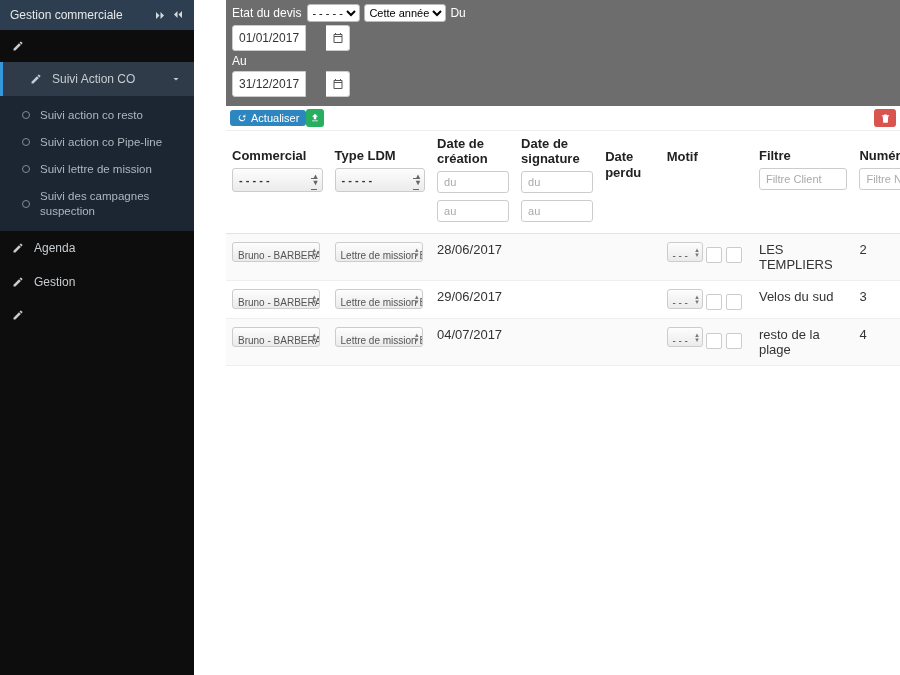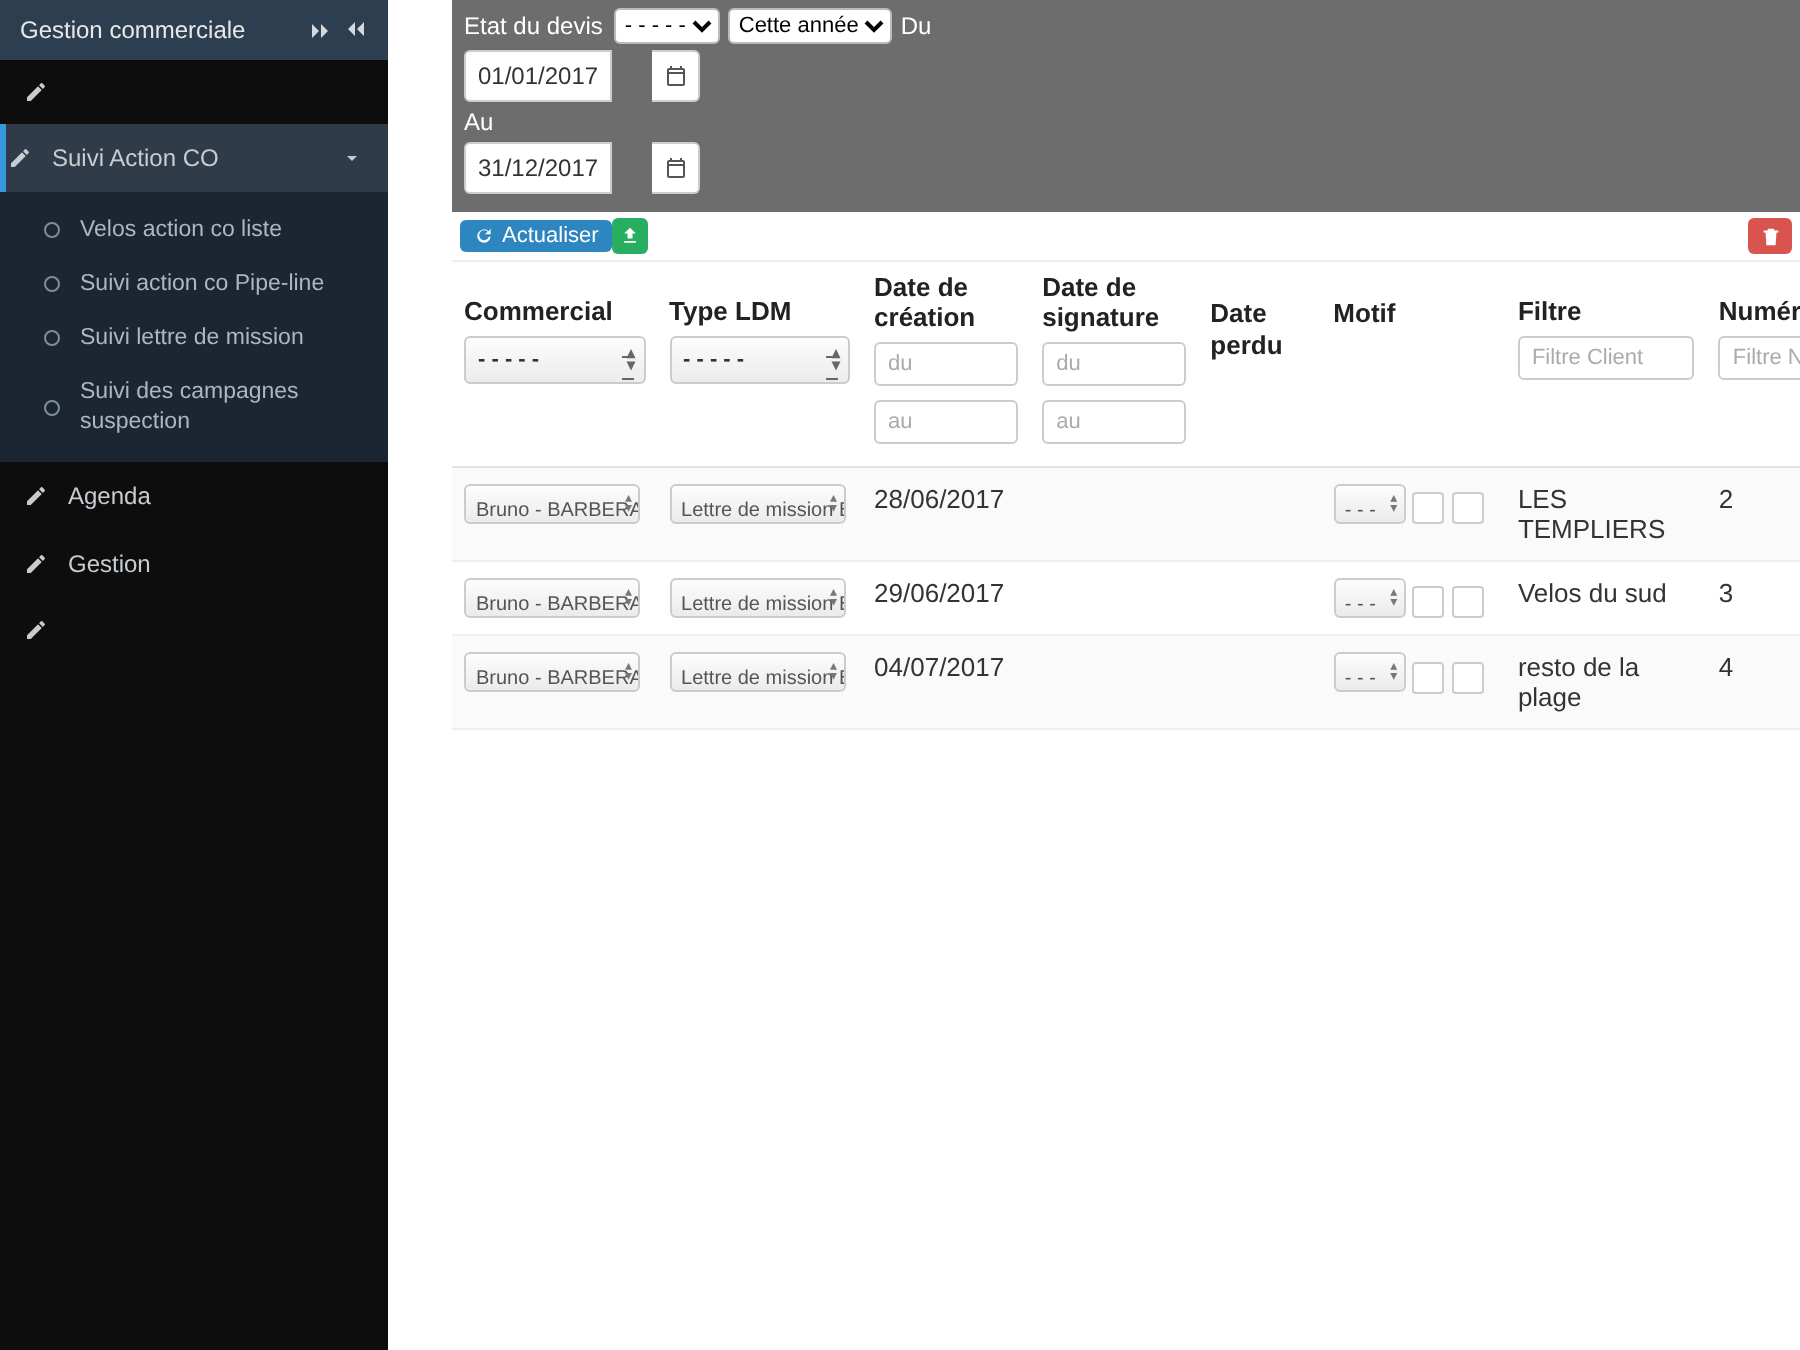--- a/index.html
+++ b/index.html
@@ -37,21 +37,21 @@
     padding: 10px 12px;
     color: #c7ccd1;
     font-size: 12px;
     cursor: pointer;
   }
   .sidebar-item svg { width: 12px; height: 12px; fill: #c7ccd1; margin-right: 10px; flex-shrink:0; }
   .sidebar-item .chev { margin-left: auto; margin-right:0; }
   .sidebar-item.active {
     background: #2f3b49;
     border-left: 3px solid #3498db;
-    padding-left: 1px;
+    padding-left: 27px;
   }
   .sidebar-sub {
     background: #1b2632;
     padding: 6px 0;
   }
   .sidebar-sub-item {
     display: flex;
     align-items: center;
     padding: 6px 12px 6px 22px;
     font-size: 11.5px;
@@ -271,21 +271,21 @@
         <path d="M3 17.25V21h3.75l11-11-3.75-3.75-11 11zM20.7 7.05a1 1 0 0 0 0-1.4l-2.35-2.35a1 1 0 0 0-1.4 0L15.1 5.15l3.75 3.75 1.85-1.85z"></path>
       </svg>
     <span>Suivi Action CO</span>
     <svg class="chev" viewBox="0 0 24 24">
         <path d="M7 10l5 5 5-5z"></path>
       </svg>
   </div>
   <div class="sidebar-sub">
     <div class="sidebar-sub-item">
         <span class="bullet"></span>
-        <span>Velos action co liste</span>
+        <span>Suivi action co resto</span>
       </div>
     <div class="sidebar-sub-item">
         <span class="bullet"></span>
         <span>Suivi action co Pipe-line</span>
       </div>
     <div class="sidebar-sub-item">
         <span class="bullet"></span>
         <span>Suivi lettre de mission</span>
       </div>
     <div class="sidebar-sub-item">

